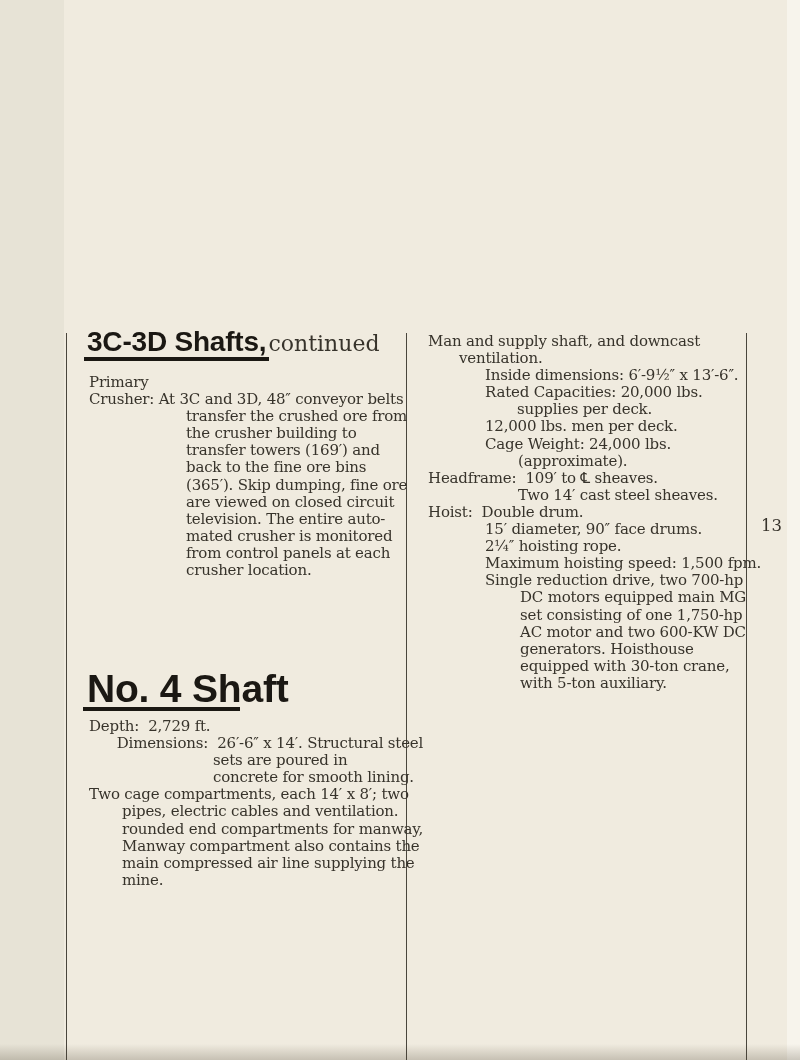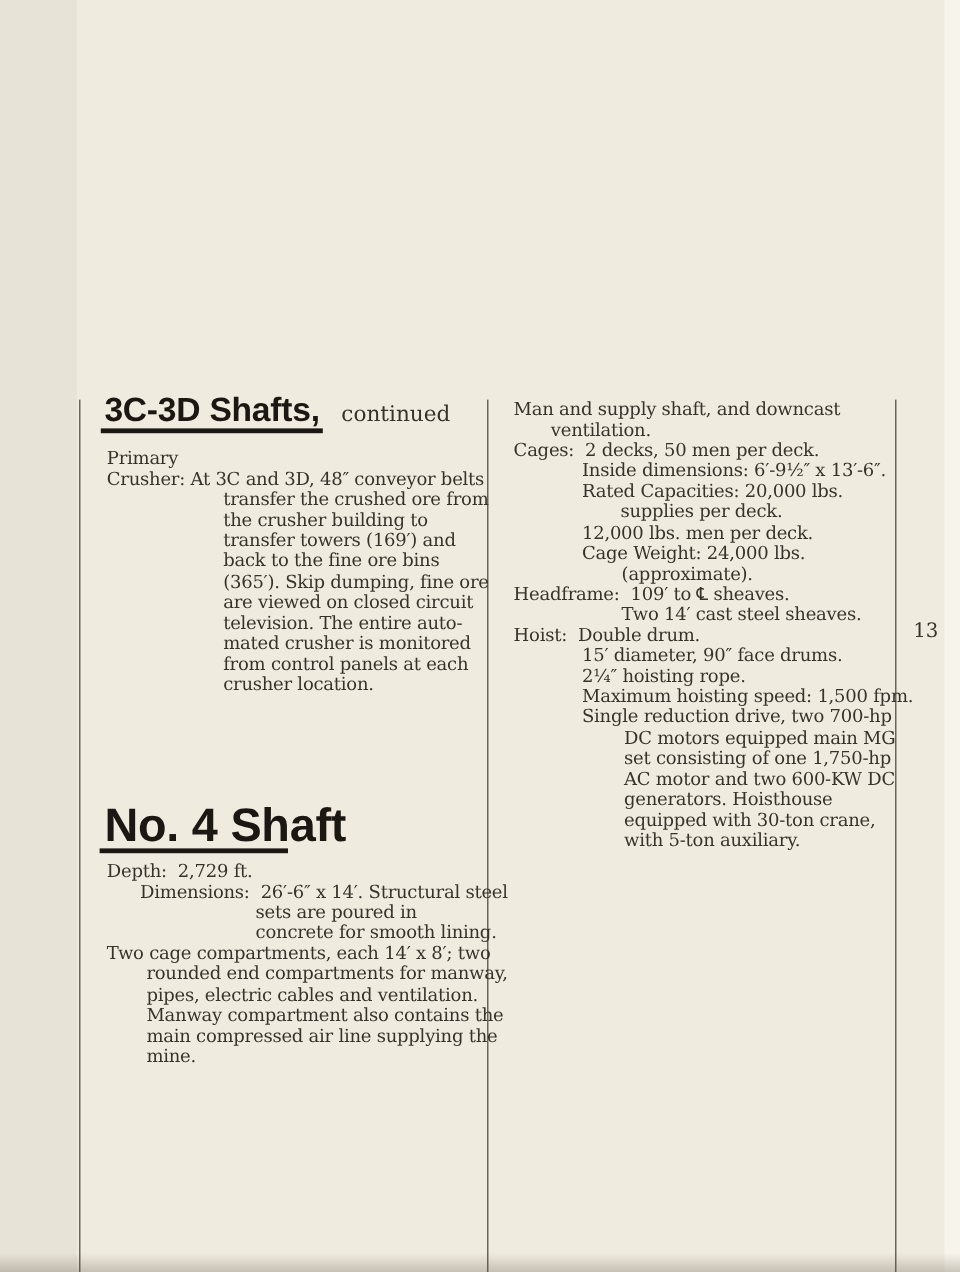--- a/index.html
+++ b/index.html
@@ -42,23 +42,23 @@
     position: absolute; white-space: nowrap;
     font-family: "Liberation Sans", "DejaVu Sans", sans-serif;
     font-weight: bold;
     color: var(--ink-heading, #1b1813);
   }
   .h1 { top: 328px; left: -2px; font-size: 28px; line-height: 28px; letter-spacing: -0.2px; }
   .h2 { top: 674px; left: -2px; font-size: 39px; line-height: 30px; letter-spacing: -0.2px; }
   .h1-suffix {
     font-family: "DejaVu Serif", serif;
     font-weight: normal;
-    font-size: 18px; letter-spacing: 0;
+    font-size: 22px; letter-spacing: 0;
     color: var(--ink, #37332b);
-    margin-left: 18px;
+    margin-left: 2px;
   }
   .title-bar {
     position: absolute; height: 4px;
     background: var(--ink-heading, #14110d);
   }
   .bar1 { left: -5px; top: 357px; width: 185px; }
   .bar2 { left: -6px; top: 707px; width: 157px; }
 
   .lines { position: absolute; left: 0; }
   .s1 { top: 374px; }
@@ -108,33 +108,32 @@
       </div>
 
     <div class="heading h2">No. 4 Shaft</div>
     <div class="title-bar bar2"></div>
     <div class="lines s2">
         <div class="ln" style="padding-left: 0px;">Depth:  2,729 ft.</div>
         <div class="ln" style="padding-left: 0px; text-align: right;">Dimensions:  26′-6″ x 14′. Structural steel</div>
         <div class="ln" style="padding-left: 124px;">sets are poured in</div>
         <div class="ln" style="padding-left: 124px;">concrete for smooth lining.</div>
         <div class="ln" style="padding-left: 0px;">Two cage compartments, each 14′ x 8′; two</div>
+        <div class="ln" style="padding-left: 33px;">pipes, electric cables and ventilation.</div>
         <div class="ln" style="padding-left: 33px;">rounded end compartments for manway,</div>
-        <div class="ln" style="padding-left: 33px;">pipes, electric cables and ventilation.</div>
         <div class="ln" style="padding-left: 33px;">Manway compartment also contains the</div>
         <div class="ln" style="padding-left: 33px;">main compressed air line supplying the</div>
         <div class="ln" style="padding-left: 33px;">mine.</div>
       </div>
   </div>
 
   <div class="col col-right">
     <div class="lines r1">
         <div class="ln" style="padding-left: 0px;">Man and supply shaft, and downcast</div>
         <div class="ln" style="padding-left: 31px;">ventilation.</div>
-        <div class="ln" style="padding-left: 0px;">Cages:  2 decks, 50 men per deck.</div>
         <div class="ln" style="padding-left: 57px;">Inside dimensions: 6′-9½″ x 13′-6″.</div>
         <div class="ln" style="padding-left: 57px;">Rated Capacities: 20,000 lbs.</div>
         <div class="ln" style="padding-left: 89px;">supplies per deck.</div>
         <div class="ln" style="padding-left: 57px;">12,000 lbs. men per deck.</div>
         <div class="ln" style="padding-left: 57px;">Cage Weight: 24,000 lbs.</div>
         <div class="ln" style="padding-left: 90px;">(approximate).</div>
         <div class="ln" style="padding-left: 0px;">Headframe:  109′ to ℄ sheaves.</div>
         <div class="ln" style="padding-left: 90px;">Two 14′ cast steel sheaves.</div>
         <div class="ln" style="padding-left: 0px;">Hoist:  Double drum.</div>
         <div class="ln" style="padding-left: 57px;">15′ diameter, 90″ face drums.</div>

